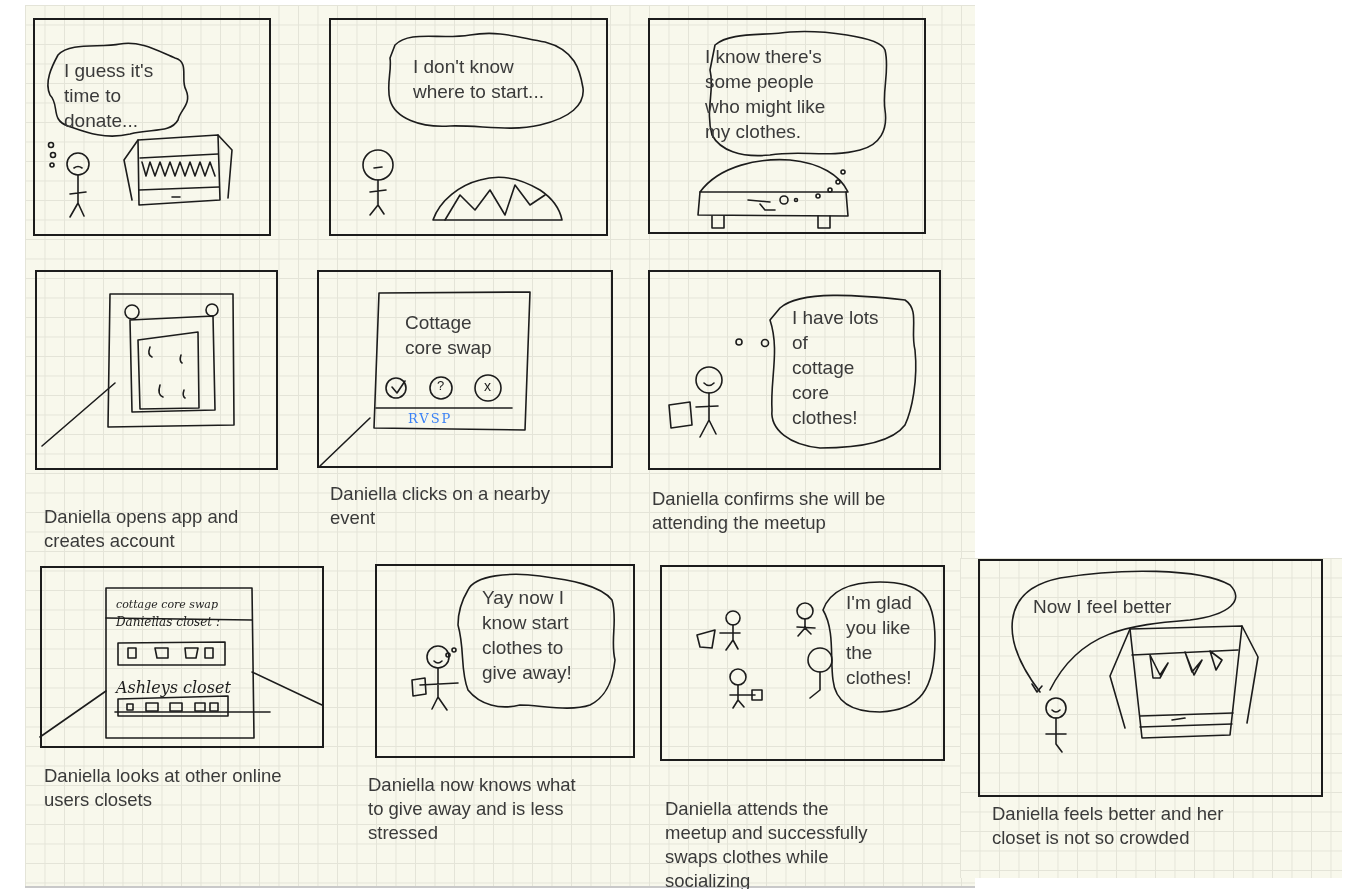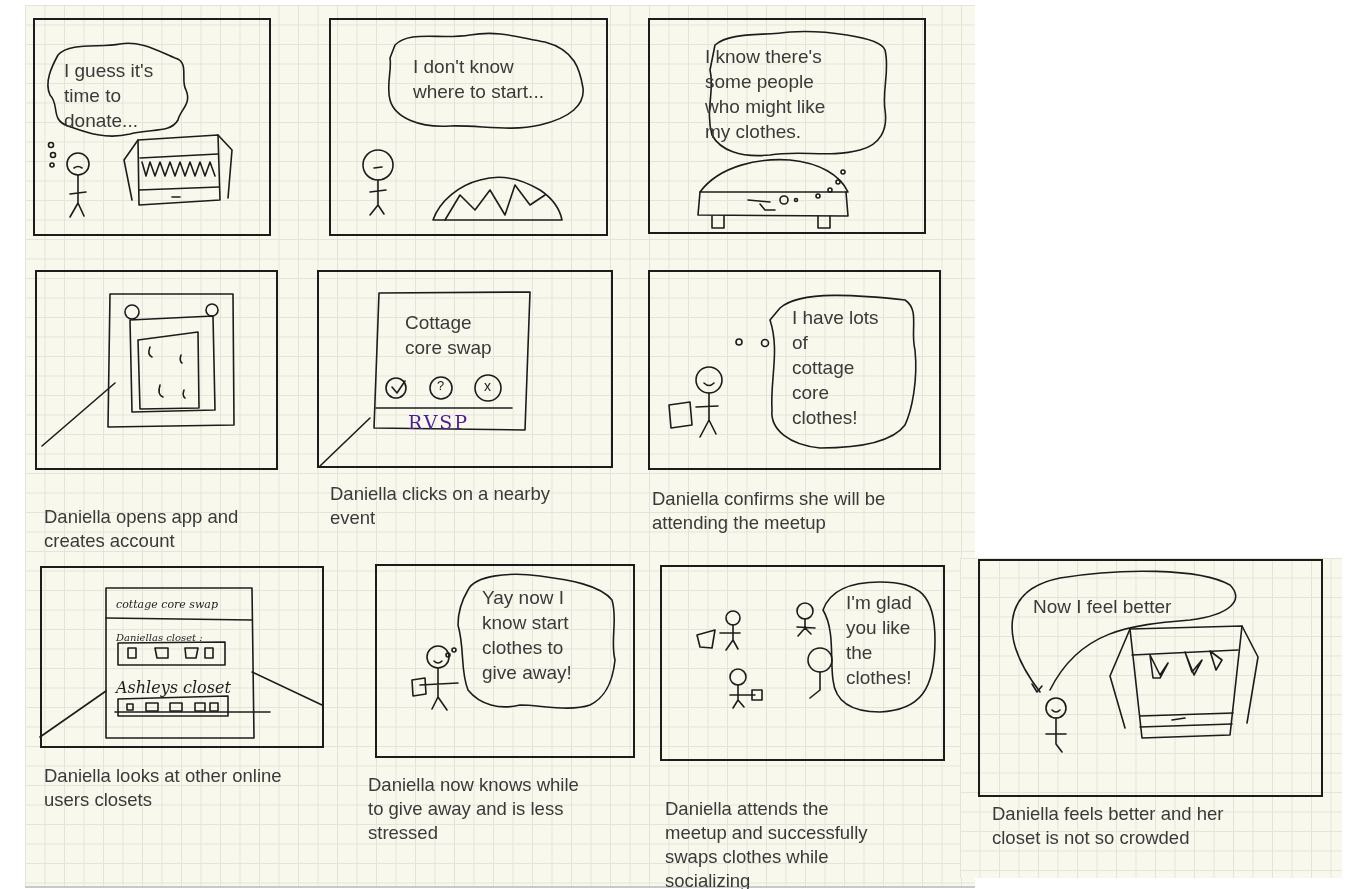--- a/index.html
+++ b/index.html
@@ -91,21 +91,21 @@
   <circle cx="396" cy="388" r="10"></circle>
     <path d="M392,387 L397,393 L405,381"></path>
   <circle cx="441" cy="388" r="11"></circle>
   <circle cx="488" cy="388" r="13"></circle>
   <path d="M320,466 L370,418"></path>
 </svg>
 <div class="bubble-text" style="left:405px;top:310px;white-space:pre;">Cottage
 core swap</div>
 <div style="position:absolute;left:437px;top:378px;font-size:13px;color:#1c1c1c;">?</div>
 <div style="position:absolute;left:484px;top:378px;font-size:14px;color:#1c1c1c;">x</div>
-<div style="position:absolute;left:408px;top:411px;font-size:19px;letter-spacing:2px;font-family:'DejaVu Serif',serif;color:#4c1d95;">RVSP</div>
+<div style="position:absolute;left:408px;top:411px;font-size:13px;letter-spacing:2px;font-family:'DejaVu Serif',serif;color:#3b82f6;">RVSP</div>
 <div class="caption" style="left:330px;top:482px;white-space:pre;">Daniella clicks on a nearby
 event</div>
 
 <div class="panel" style="left:648px;top:270px;width:293px;height:200px;"></div>
 <svg class="draw" width="1361" height="889">
   <path d="M780,308 C800,290 860,295 905,300 C920,310 910,330 915,350 C918,380 912,410 905,425 C890,445 850,448 820,448 C790,445 770,430 772,410 C770,380 780,350 770,320 Z"></path>
   <circle cx="739" cy="342" r="3"></circle>
     <circle cx="765" cy="343" r="3.5"></circle>
   <circle cx="709" cy="380" r="13"></circle>
     <path d="M704,383 q5,5 10,0"></path>
@@ -125,40 +125,40 @@
   <path d="M106,588 L252,588 L254,738 L106,738 Z"></path>
   <path d="M106,618 L252,620"></path>
   <path d="M118,643 L225,642 L225,665 L118,665 Z"></path>
   <path d="M118,699 L228,696 L228,716 L118,716 Z"></path>
   <path d="M128,648 L136,648 L136,658 L128,658 Z M155,648 L168,648 L168,658 L157,658 Z M185,648 L198,648 L196,658 L186,658 Z M205,648 L213,648 L213,658 L205,658 Z"></path>
   <path d="M127,704 L133,704 L133,710 L127,710 Z M146,703 L158,703 L158,711 L146,711 Z M170,703 L182,703 L182,711 L170,711 Z M195,703 L205,703 L205,711 L195,711 Z M210,703 L218,703 L218,711 L210,711 Z"></path>
   <path d="M115,712 L270,712"></path>
   <path d="M40,737 L106,691 M252,672 L322,705"></path>
 </svg>
 <div style="position:absolute;left:116px;top:598px;font-size:11px;font-style:italic;font-family:'DejaVu Serif',serif;color:#1c1c1c;">cottage core swap</div>
-<div style="position:absolute;left:116px;top:632px;font-size:10px;font-style:italic;font-family:'DejaVu Serif',serif;color:#1c1c1c;">Daniellas closet :</div>
+<div style="position:absolute;left:116px;top:615px;font-size:12px;font-style:italic;font-family:'DejaVu Serif',serif;color:#1c1c1c;">Daniellas closet :</div>
 <div style="position:absolute;left:116px;top:678px;font-size:16px;font-style:italic;font-family:'DejaVu Serif',serif;color:#1c1c1c;">Ashleys closet</div>
 <div class="caption" style="left:44px;top:764px;white-space:pre;">Daniella looks at other online
 users closets</div>
 
 <div class="panel" style="left:375px;top:564px;width:260px;height:194px;"></div>
 <svg class="draw" width="1361" height="889">
   <path d="M468,590 C475,575 510,572 540,576 C570,580 600,585 612,600 C618,620 610,640 615,660 C612,690 600,700 590,705 C570,712 540,705 520,705 C500,710 480,705 468,690 C460,670 465,650 458,625 C458,610 462,600 468,590 Z"></path>
   <circle cx="448" cy="655" r="2"></circle>
     <circle cx="454" cy="650" r="2"></circle>
   <circle cx="438" cy="657" r="11"></circle>
     <path d="M434,661 q4,4 8,0"></path>
   <path d="M438,668 L438,697 M420,685 L458,683 M438,697 L432,709 M438,697 L447,710"></path>
   <path d="M412,680 L425,678 L426,694 L413,696 Z"></path>
 </svg>
 <div class="bubble-text" style="left:482px;top:585px;white-space:pre;">Yay now I
 know start
 clothes to
 give away!</div>
-<div class="caption" style="left:368px;top:773px;white-space:pre;">Daniella now knows while
+<div class="caption" style="left:368px;top:773px;white-space:pre;">Daniella now knows what
 to give away and is less
 stressed</div>
 
 <div class="panel" style="left:660px;top:565px;width:285px;height:196px;"></div>
 <svg class="draw" width="1361" height="889">
   <path d="M823,610 C830,590 850,582 880,582 C920,582 935,595 935,640 C935,690 920,710 880,712 C850,712 835,700 833,680 C830,660 835,630 823,610 Z"></path>
   <circle cx="733" cy="618" r="7"></circle>
     <path d="M733,625 L733,640 M720,633 L740,633 M733,640 L726,650 M733,640 L738,649"></path>
   <path d="M697,635 L715,630 L712,648 L700,647 Z"></path>
   <circle cx="805" cy="611" r="8"></circle>

